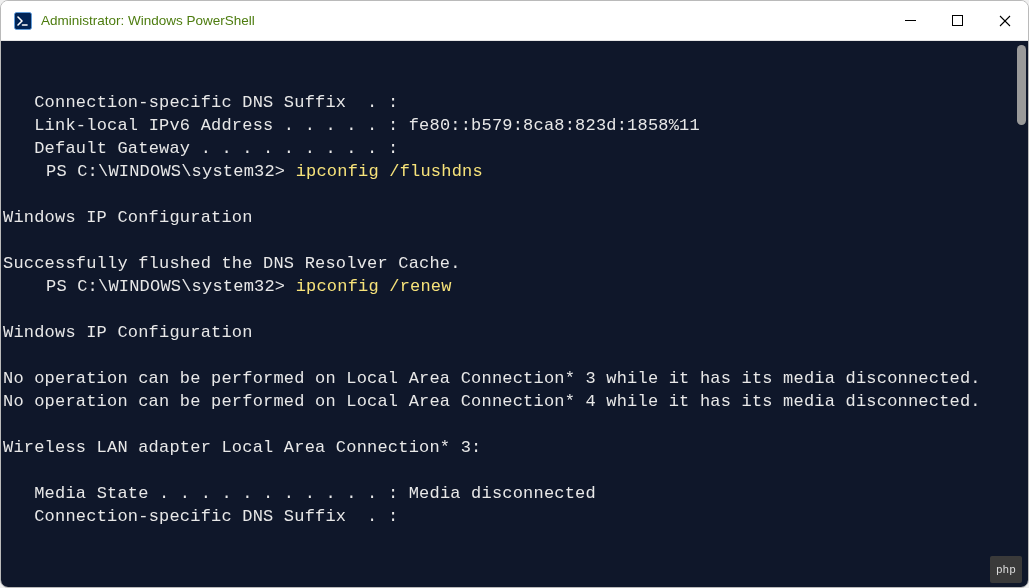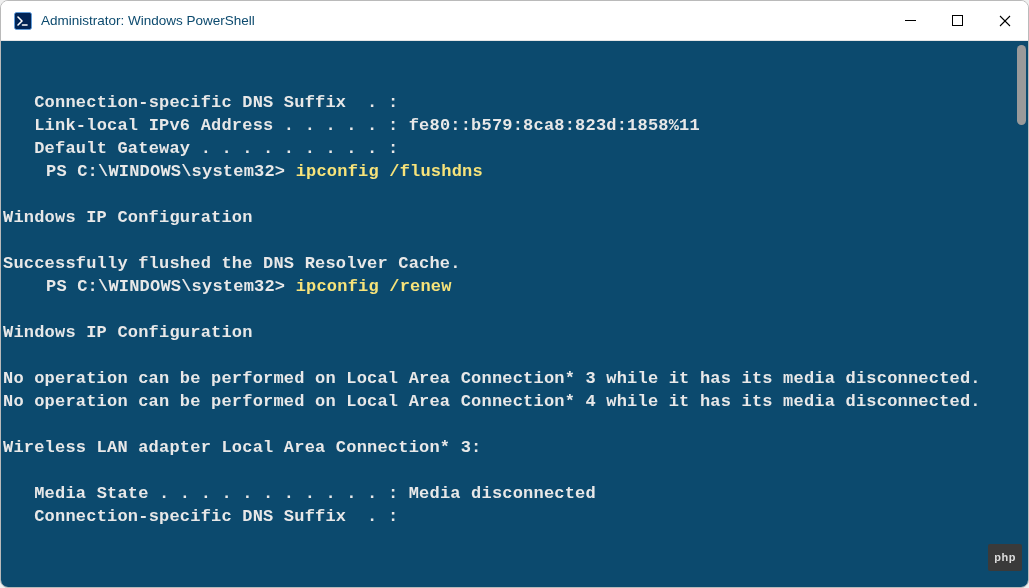--- a/index.html
+++ b/index.html
@@ -1,31 +1,31 @@
 <!DOCTYPE html>
 <html><head>
   <meta charset="utf-8">
   <style>
     * { margin: 0; padding: 0; box-sizing: border-box; }
     body { width: 1029px; height: 588px; font-family: "Segoe UI", Tahoma, sans-serif; background: #f0f0f0; overflow: hidden; }
     .window { width: 1029px; height: 588px; background: #ffffff; border: 1px solid #bababa; border-radius: 8px; display: flex; flex-direction: column; overflow: hidden; position: relative; }
     .titlebar { height: 40px; display: flex; align-items: center; background: #ffffff; border-bottom: 1px solid #e6e6e6; }
     .titlebar-icon { width: 20px; height: 20px; margin-left: 12px; margin-right: 8px; display: flex; align-items: center; justify-content: center; }
-    .titlebar-title { flex: 1; font-size: 13.5px; color: #0c4a6e; }
+    .titlebar-title { flex: 1; font-size: 13.5px; color: #4d7c0f; }
     .titlebar-buttons { display: flex; height: 100%; }
     .tb-btn { width: 47px; height: 100%; display: flex; align-items: center; justify-content: center; color: #000; }
     .tb-btn svg { display: block; }
-    .terminal-area { flex: 1; background: #0c4a6e; color: #e8e8e8; font-family: Consolas, "Courier New", monospace; font-size: 17px; line-height: 23px; padding: 4px 0 4px 2px; white-space: pre-wrap; overflow: hidden; position: relative; letter-spacing: 0.2px; font-weight: bold; }
+    .terminal-area { flex: 1; background: #0f172a; color: #e8e8e8; font-family: Consolas, "Courier New", monospace; font-size: 17px; line-height: 23px; padding: 4px 0 4px 2px; white-space: pre-wrap; overflow: hidden; position: relative; letter-spacing: 0.2px; }
     .line { white-space: pre-wrap; word-break: break-all; }
     .prompt { color: #e8e8e8; margin-left: 43px; }
     .cmd { color: #f7e37a; }
     .scroll { position: absolute; right: 2px; top: 4px; bottom: 4px; width: 14px; }
     .scroll-track { position: absolute; inset: 0; background: transparent; }
     .scroll-thumb { position: absolute; right: 0; width: 9px; height: 80px; top: 0; background: #9a9a9a; border-radius: 5px; }
-    .watermark { position: absolute; right: 6px; bottom: 16px; background: #3a3a3a; color: #ddd; font-size: 11px; font-family: Arial, sans-serif; padding: 2px 6px; border-radius: 2px; letter-spacing: 0.5px; }
+    .watermark { position: absolute; right: 6px; bottom: 4px; background: #3a3a3a; color: #ddd; font-size: 11px; font-family: Arial, sans-serif; padding: 2px 6px; border-radius: 2px; letter-spacing: 0.5px; }
   </style>
 </head>
 <body>
 
 <div class="window">
 
   <div class="titlebar">
     <div class="titlebar-icon">
       <svg width="18" height="18" viewBox="0 0 18 18">
         <rect x="0.5" y="0.5" width="17" height="17" rx="2" fill="#012456" stroke="#5aa0e6" stroke-width="0.8"></rect>

